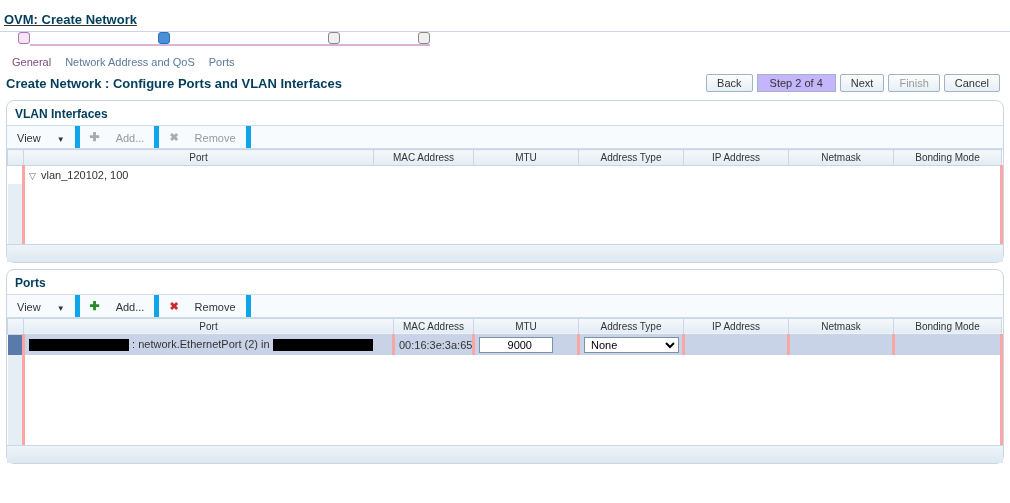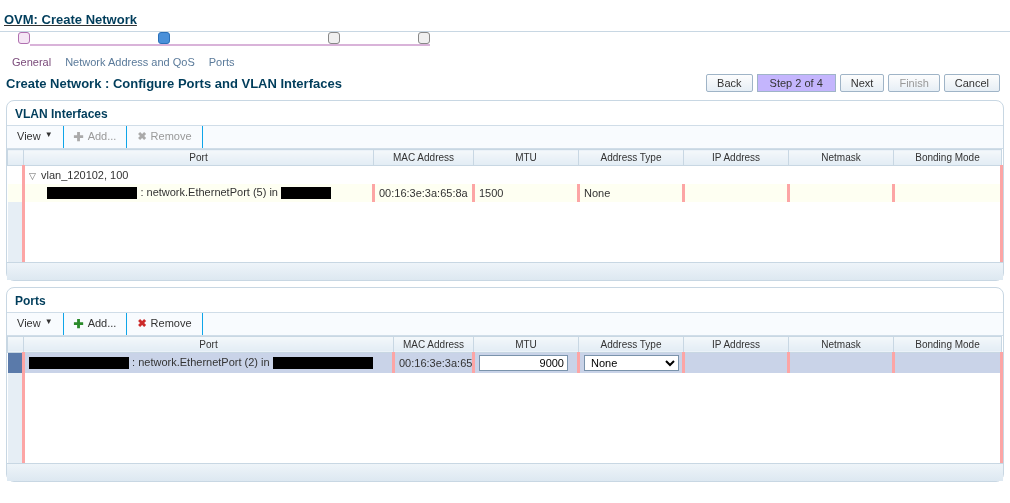--- a/index.html
+++ b/index.html
@@ -103,24 +103,24 @@
   padding: 6px 8px 4px 8px;
 }
 .toolbar {
   display: flex;
   border-top: 1px solid #d0dde8;
   border-bottom: 1px solid #d0dde8;
   background: #f8fbfe;
 }
 .toolbar-btn {
   display: flex;
-  align-items: flex-start;
-  gap: 4px;
+  align-items: flex-end;
+  gap: 16px;
   padding: 4px 10px;
-  border-right: 1px solid #0ea5e9;
+  border-right: 5px solid #0ea5e9;
   font-size: 11px;
   cursor: pointer;
 }
 .toolbar-btn.disabled { color: #999; cursor: default; }
 .toolbar-btn .chev { font-size: 8px; }
 .icon-plus { color: #2a8a2a; font-weight: bold; font-size: 12px; }
 .icon-plus.disabled { color: #aaa; }
 .icon-x { color: #cc2a2a; font-weight: bold; font-size: 11px; }
 .icon-x.disabled { color: #aaa; }
 .table {
@@ -162,25 +162,25 @@
   background: linear-gradient(#eef4f9, #dde8f1);
   border-top: 1px solid #c8d7e3;
 }
 .redact {
   display: inline-block;
   background: #000;
   height: 12px;
   vertical-align: middle;
 }
 .mtu-input {
-  width: 89px;
+  width: 74px;
   text-align: right;
   border: 1px solid #7a93ab;
   font-size: 11px;
-  padding: 1px 3px;
+  padding: 1px 20px;
   background: #fff;
 }
 .addr-select {
   width: 95px;
   border: 1px solid #7a93ab;
   font-size: 11px;
   padding: 0 2px;
   background: #fff;
 }
 </style>
@@ -255,34 +255,20 @@
           <th>Bonding Mode</th>
         </tr>
       </thead>
       <tbody>
         <tr class="group-row">
           <td class="row-handle"></td>
           <td colspan="7">
             <span class="group-tri">▽</span>
             <span>vlan_120102, 100</span>
           </td>
-        </tr>
-        <tr class="data-row">
-          <td class="row-handle"></td>
-          <td>
-            &nbsp;&nbsp;&nbsp;&nbsp;&nbsp;&nbsp;<span class="redact" style="width:90px"></span>
-            <span>: network.EthernetPort (5) in</span>
-            <span class="redact" style="width:50px"></span>
-          </td>
-          <td>00:16:3e:3a:65:8a</td>
-          <td>1500</td>
-          <td>None</td>
-          <td></td>
-          <td></td>
-          <td></td>
         </tr>
         <tr>
             <td class="row-handle"></td>
             <td colspan="7" style="height:60px"></td>
           </tr>
       </tbody>
     </table>
   </div>
   <div class="table-footer"></div>
 </div>

